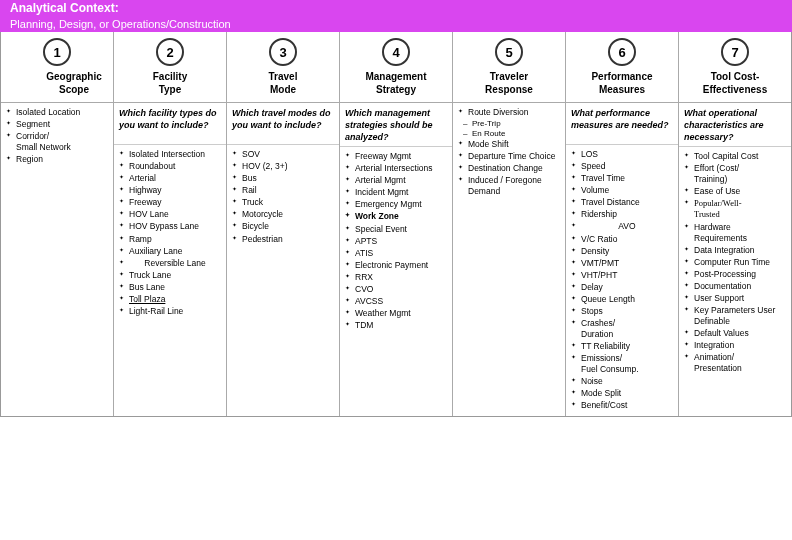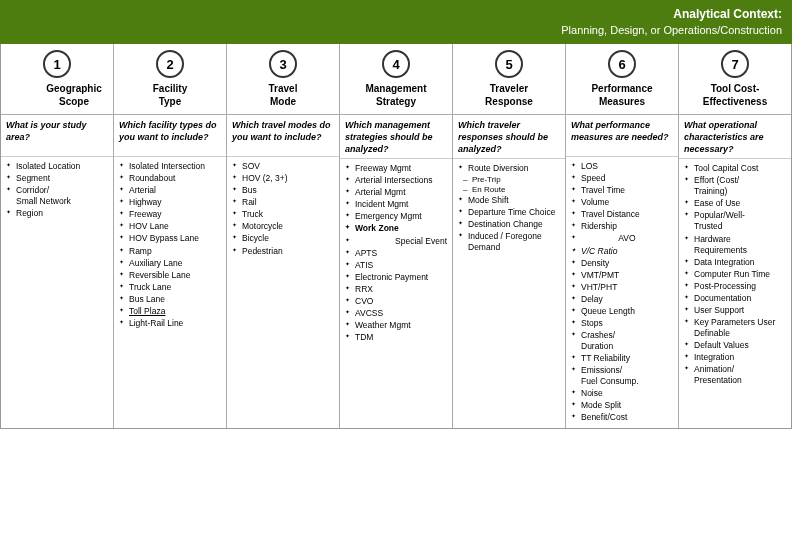--- a/index.html
+++ b/index.html
@@ -4,24 +4,24 @@
   <style>
     * { box-sizing: border-box; margin: 0; padding: 0; }
     body {
       font-family: Arial, sans-serif;
       font-size: 10px;
       background: #fff;
       width: 792px;
       min-height: 540px;
     }
     .header {
-      background: #4d7c0f;
+      background: #d946ef;
       color: #fff;
-      text-align: right;
-      padding: 6px 10px;
+      text-align: left;
+      padding: 0 10px;
       font-size: 11px;
       line-height: 1.4;
     }
     .header-title {
       font-weight: bold;
       font-size: 12px;
     }
     .columns-container {
       display: flex;
       border: 1px solid #999;
@@ -108,21 +108,20 @@
   <div>Planning, Design, or Operations/Construction</div>
 </div>
 
 <div class="columns-container" id="cols">
     <div class="col">
       <div class="col-header">
         <div class="col-number">1</div>
         <div class="col-title" style="white-space: pre-line; margin-left: 34px;">Geographic
 Scope</div>
       </div>
-      <div class="col-question">What is your study area?</div>
       <div class="col-items">
         <div class="item" style="white-space: pre-line;">Isolated Location</div>
         <div class="item" style="white-space: pre-line;">Segment</div>
         <div class="item" style="white-space: pre-line;">Corridor/
 Small Network</div>
         <div class="item" style="white-space: pre-line;">Region</div>
       </div>
     </div>
     <div class="col">
       <div class="col-header">
@@ -134,21 +133,21 @@
       <div class="col-items">
         <div class="item" style="white-space: pre-line;">Isolated Intersection</div>
         <div class="item" style="white-space: pre-line;">Roundabout</div>
         <div class="item" style="white-space: pre-line;">Arterial</div>
         <div class="item" style="white-space: pre-line;">Highway</div>
         <div class="item" style="white-space: pre-line;">Freeway</div>
         <div class="item" style="white-space: pre-line;">HOV Lane</div>
         <div class="item" style="white-space: pre-line;">HOV Bypass Lane</div>
         <div class="item" style="white-space: pre-line;">Ramp</div>
         <div class="item" style="white-space: pre-line;">Auxiliary Lane</div>
-        <div class="item" style="white-space: pre-line;">Reversible Lane</div>
+        <div class="item" style="white-space: pre-line; text-align: center;">Reversible Lane</div>
         <div class="item" style="white-space: pre-line;">Truck Lane</div>
         <div class="item" style="white-space: pre-line;">Bus Lane</div>
         <div class="item" style="white-space: pre-line; text-decoration: underline;">Toll Plaza</div>
         <div class="item" style="white-space: pre-line;">Light-Rail Line</div>
       </div>
     </div>
     <div class="col">
       <div class="col-header">
         <div class="col-number">3</div>
         <div class="col-title" style="white-space: pre-line;">Travel
@@ -173,38 +172,37 @@
 Strategy</div>
       </div>
       <div class="col-question">Which management strategies should be analyzed?</div>
       <div class="col-items">
         <div class="item" style="white-space: pre-line;">Freeway Mgmt</div>
         <div class="item" style="white-space: pre-line;">Arterial Intersections</div>
         <div class="item" style="white-space: pre-line;">Arterial Mgmt</div>
         <div class="item" style="white-space: pre-line;">Incident Mgmt</div>
         <div class="item" style="white-space: pre-line;">Emergency Mgmt</div>
         <div class="item" style="white-space: pre-line; font-weight: bold;">Work Zone</div>
-        <div class="item" style="white-space: pre-line; text-align: right;">Special Event</div>
+        <div class="item" style="white-space: pre-line;">Special Event</div>
         <div class="item" style="white-space: pre-line;">APTS</div>
         <div class="item" style="white-space: pre-line;">ATIS</div>
         <div class="item" style="white-space: pre-line;">Electronic Payment</div>
         <div class="item" style="white-space: pre-line;">RRX</div>
         <div class="item" style="white-space: pre-line;">CVO</div>
         <div class="item" style="white-space: pre-line;">AVCSS</div>
         <div class="item" style="white-space: pre-line;">Weather Mgmt</div>
         <div class="item" style="white-space: pre-line;">TDM</div>
       </div>
     </div>
     <div class="col">
       <div class="col-header">
         <div class="col-number">5</div>
         <div class="col-title" style="white-space: pre-line;">Traveler
 Response</div>
       </div>
-      <div class="col-question">Which traveler responses should be analyzed?</div>
       <div class="col-items">
         <div class="item" style="white-space: pre-line;">Route Diversion</div>
         <div class="sub-item">Pre-Trip</div>
         <div class="sub-item">En Route</div>
         <div class="item" style="white-space: pre-line;">Mode Shift</div>
         <div class="item" style="white-space: pre-line;">Departure Time Choice</div>
         <div class="item" style="white-space: pre-line;">Destination Change</div>
         <div class="item" style="white-space: pre-line;">Induced / Foregone Demand</div>
       </div>
     </div>
@@ -216,21 +214,21 @@
       </div>
       <div class="col-question">What performance measures are needed?</div>
       <div class="col-items">
         <div class="item" style="white-space: pre-line;">LOS</div>
         <div class="item" style="white-space: pre-line;">Speed</div>
         <div class="item" style="white-space: pre-line;">Travel Time</div>
         <div class="item" style="white-space: pre-line;">Volume</div>
         <div class="item" style="white-space: pre-line;">Travel Distance</div>
         <div class="item" style="white-space: pre-line;">Ridership</div>
         <div class="item" style="white-space: pre-line; text-align: center;">AVO</div>
-        <div class="item" style="white-space: pre-line; font-style: italic;">V/C Ratio</div>
+        <div class="item" style="white-space: pre-line;">V/C Ratio</div>
         <div class="item" style="white-space: pre-line;">Density</div>
         <div class="item" style="white-space: pre-line;">VMT/PMT</div>
         <div class="item" style="white-space: pre-line;">VHT/PHT</div>
         <div class="item" style="white-space: pre-line;">Delay</div>
         <div class="item" style="white-space: pre-line;">Queue Length</div>
         <div class="item" style="white-space: pre-line;">Stops</div>
         <div class="item" style="white-space: pre-line;">Crashes/
 Duration</div>
         <div class="item" style="white-space: pre-line;">TT Reliability</div>
         <div class="item" style="white-space: pre-line;">Emissions/
@@ -245,21 +243,21 @@
         <div class="col-number">7</div>
         <div class="col-title" style="white-space: pre-line;">Tool Cost-
 Effectiveness</div>
       </div>
       <div class="col-question">What operational characteristics are necessary?</div>
       <div class="col-items">
         <div class="item" style="white-space: pre-line;">Tool Capital Cost</div>
         <div class="item" style="white-space: pre-line;">Effort (Cost/
 Training)</div>
         <div class="item" style="white-space: pre-line;">Ease of Use</div>
-        <div class="item" style="white-space: pre-line;">Popular/Well-
+        <div class="item" style="white-space: pre-line; font-family: Liberation Serif, serif;">Popular/Well-
 Trusted</div>
         <div class="item" style="white-space: pre-line;">Hardware Requirements</div>
         <div class="item" style="white-space: pre-line;">Data Integration</div>
         <div class="item" style="white-space: pre-line;">Computer Run Time</div>
         <div class="item" style="white-space: pre-line;">Post-Processing</div>
         <div class="item" style="white-space: pre-line;">Documentation</div>
         <div class="item" style="white-space: pre-line;">User Support</div>
         <div class="item" style="white-space: pre-line;">Key Parameters User Definable</div>
         <div class="item" style="white-space: pre-line;">Default Values</div>
         <div class="item" style="white-space: pre-line;">Integration</div>

